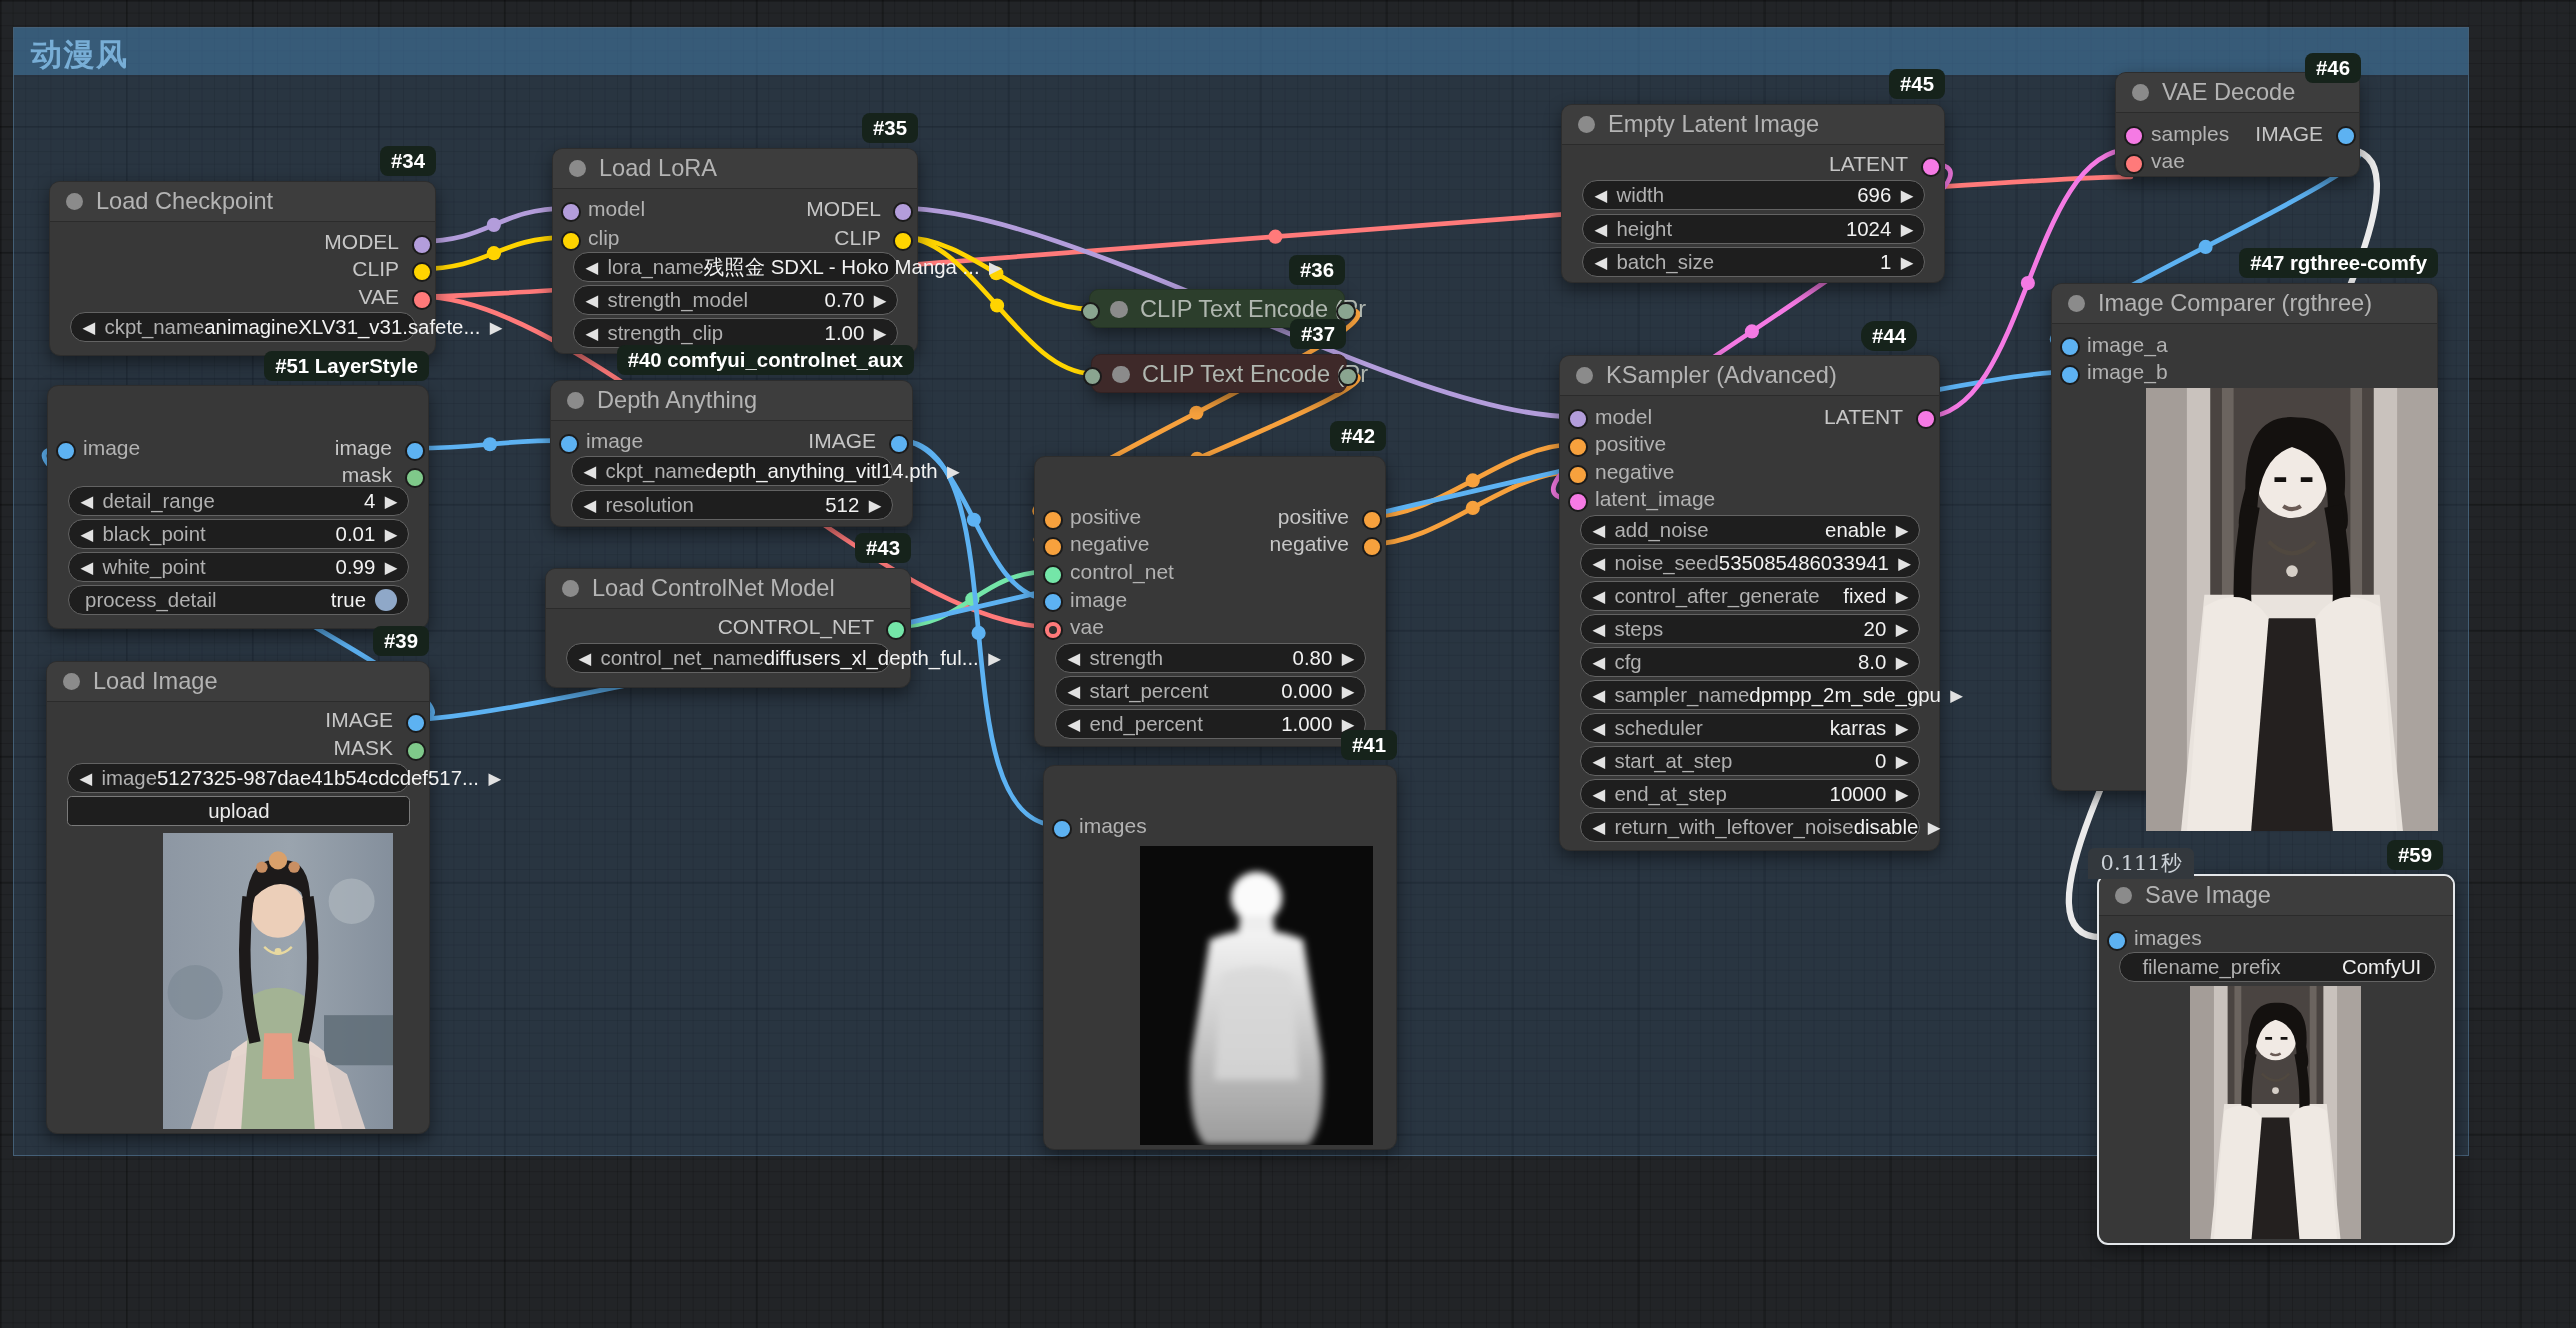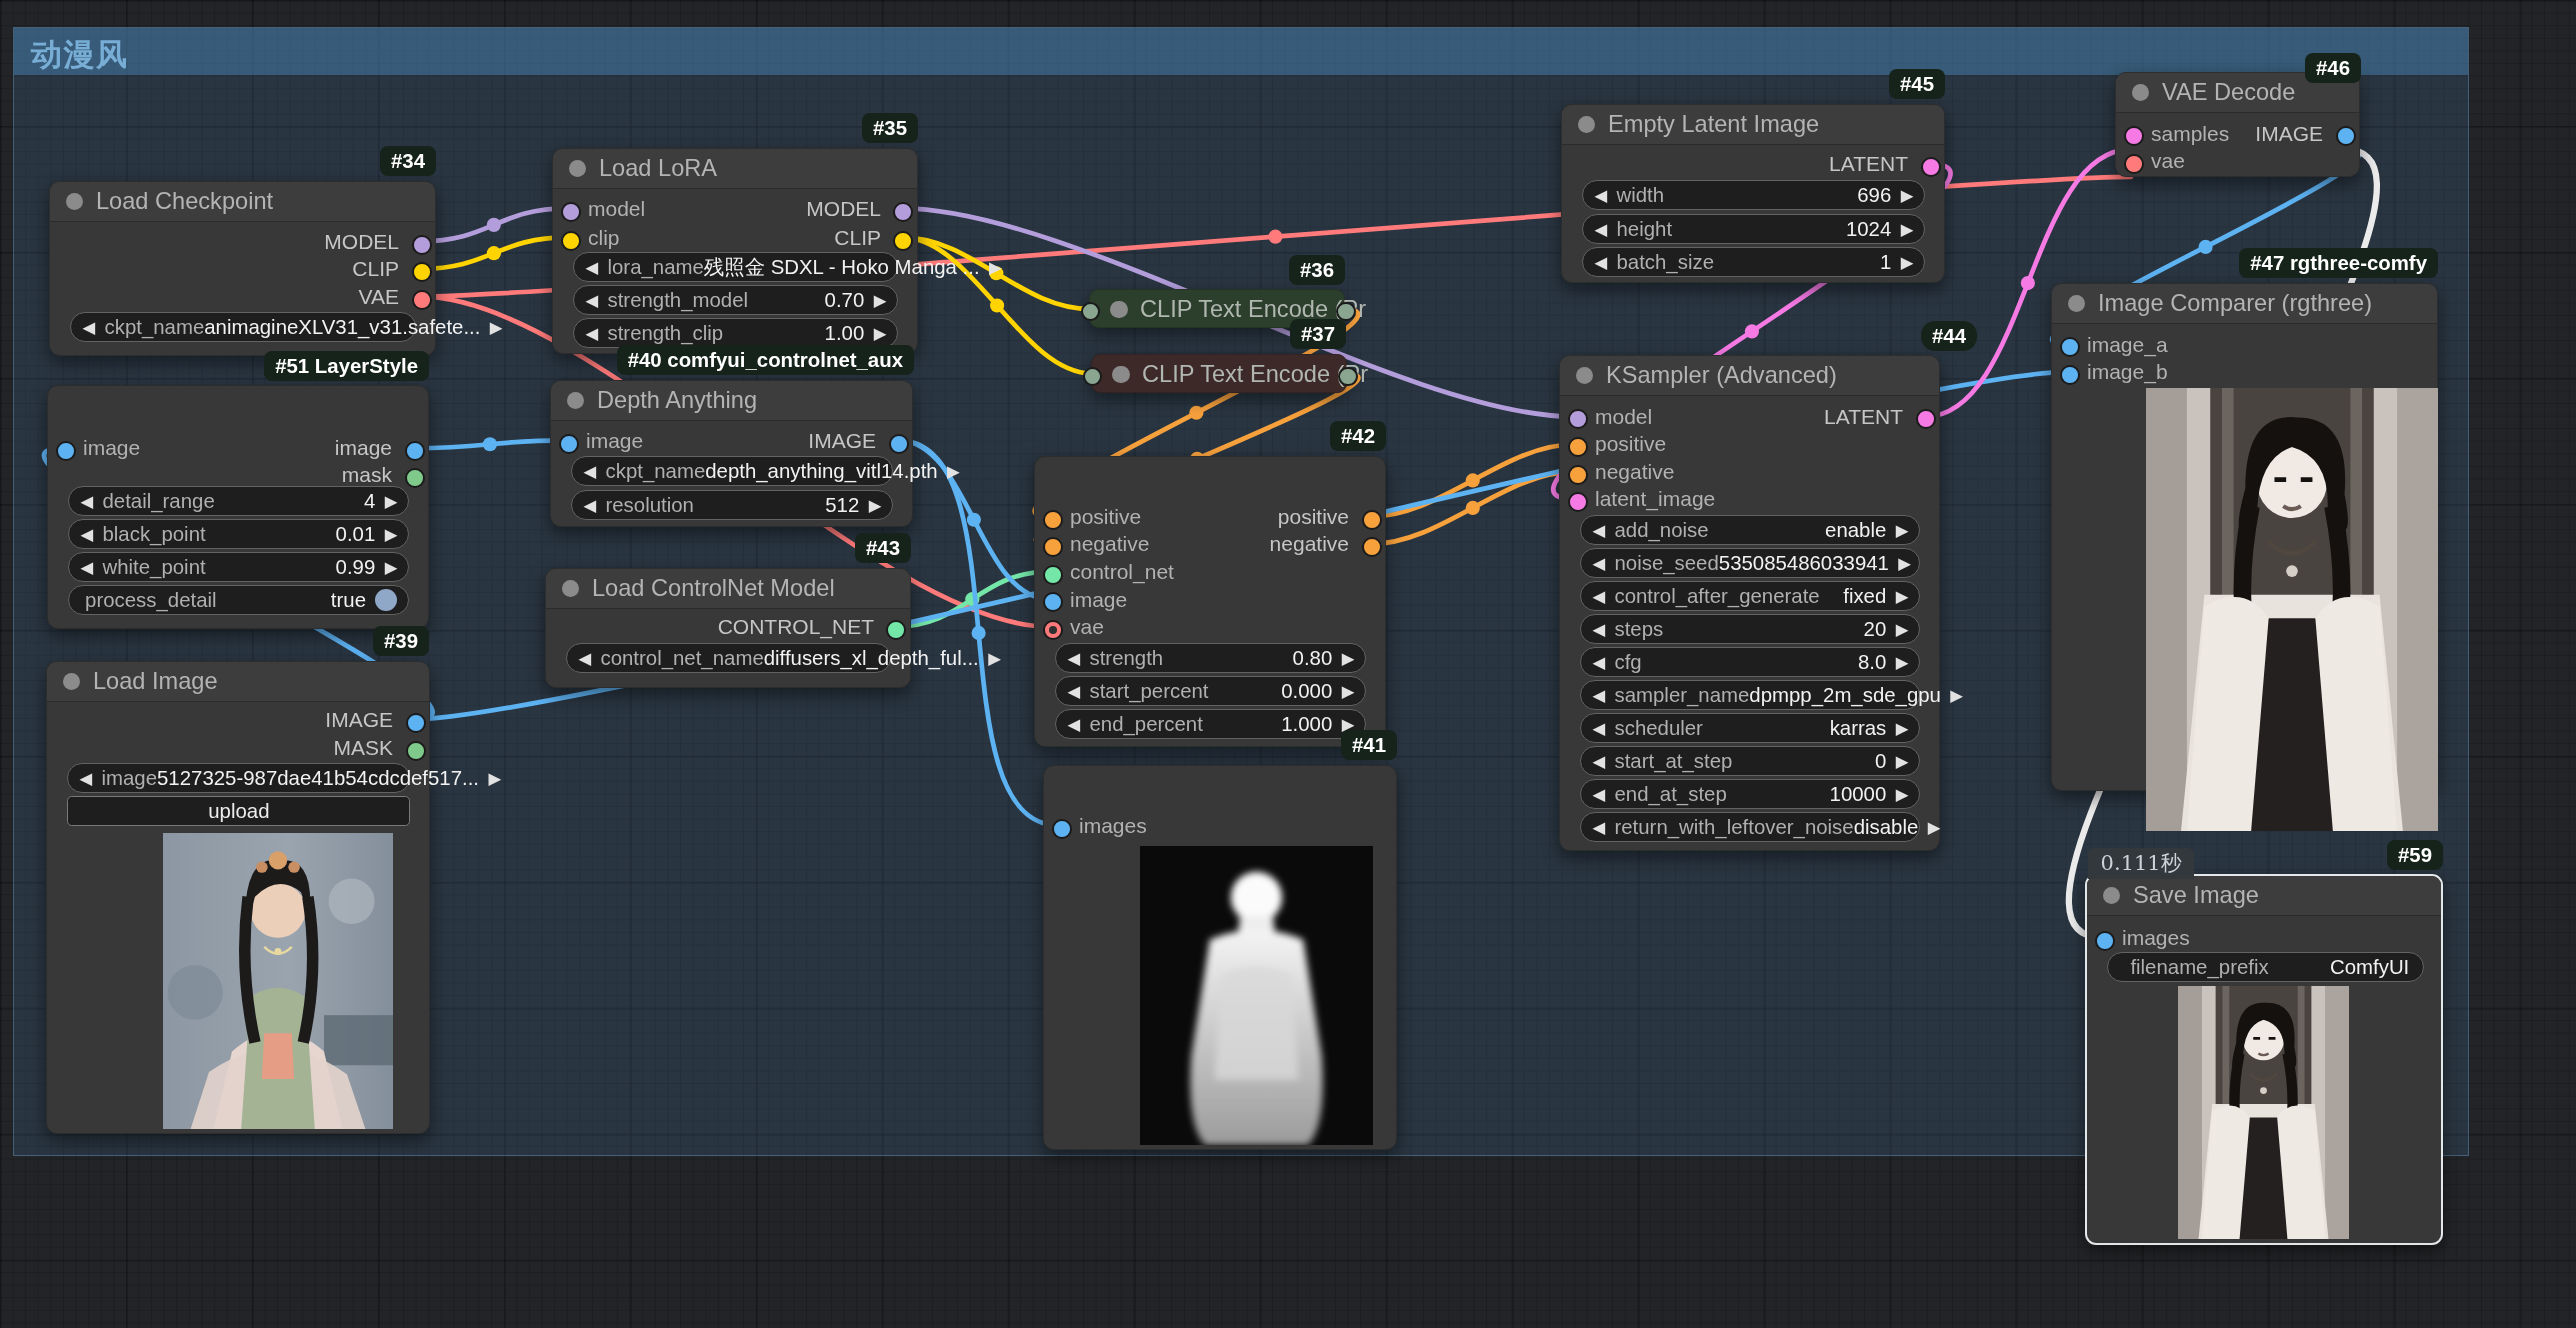--- a/index.html
+++ b/index.html
@@ -26,21 +26,21 @@
   }
   #group .gtitle{
     position:absolute;left:17.3px;top:6.3px;font-size:31px;font-weight:bold;
     color:#78aed6;letter-spacing:1.6px;
   }
   #links{position:absolute;left:0;top:0;pointer-events:none;}
   .node{
     position:absolute;background:#383838;border:1.6px solid #2d2d2d;border-radius:11px;
     box-shadow:0 6.3px 17.3px rgba(0,0,0,.45);box-sizing:border-box;
   }
-  .node.selected{border:2.4px solid #e4e7ea;}
+  .node.selected{border:2.4px solid #e4e7ea;margin-left:12px;}
   .nhead{
     position:absolute;left:0;top:0;right:0;height:39px;background:#3d3d3d;
     border-bottom:1.6px solid #2b2b2b;border-radius:9.4px 9.4px 0 0;cursor:move;
   }
   .nhead.blue{background:#2e5e82;}
   .headdot{
     position:absolute;left:15.7px;top:11px;width:17.3px;height:17.3px;border-radius:50%;
     background:#8b8b8b;
   }
   .ntitle{
@@ -482,21 +482,21 @@
         <span class="wvalue">10000</span>
         <span class="arr">▶</span>
       </div>
       <div class="widget" style="left: 20.4px; width: 340px; top: 456px;">
         <span class="arr">◀</span>
         <span class="wlabel">return_with_leftover_noise</span>
         <span class="wvalue">disable</span>
         <span class="arr">▶</span>
       </div>
     </div>
-    <div class="badge" style="right: 599px; top: 321px; border-radius: 14px;">#44</div>
+    <div class="badge" style="right: 659px; top: 321px; border-radius: 14px;">#44</div>
     <div class="node" style="left: 2115px; top: 72px; width: 245px; height: 105px;">
       <div class="nhead">
         <span class="headdot"></span>
         <span class="ntitle">VAE Decode</span>
       </div>
       <span class="slotdot" style="left: 7.9px; top: 53px; background: rgb(245, 122, 228);"></span>
       <span class="slotlabel" style="left: 35px; top: 49px;">samples</span>
       <span class="slotdot" style="left: 7.9px; top: 81px; background: rgb(255, 122, 122);"></span>
       <span class="slotlabel" style="left: 35px; top: 76px;">vae</span>
       <span class="slotdot" style="left: 220px; top: 53px; background: rgb(93, 178, 242);"></span>

